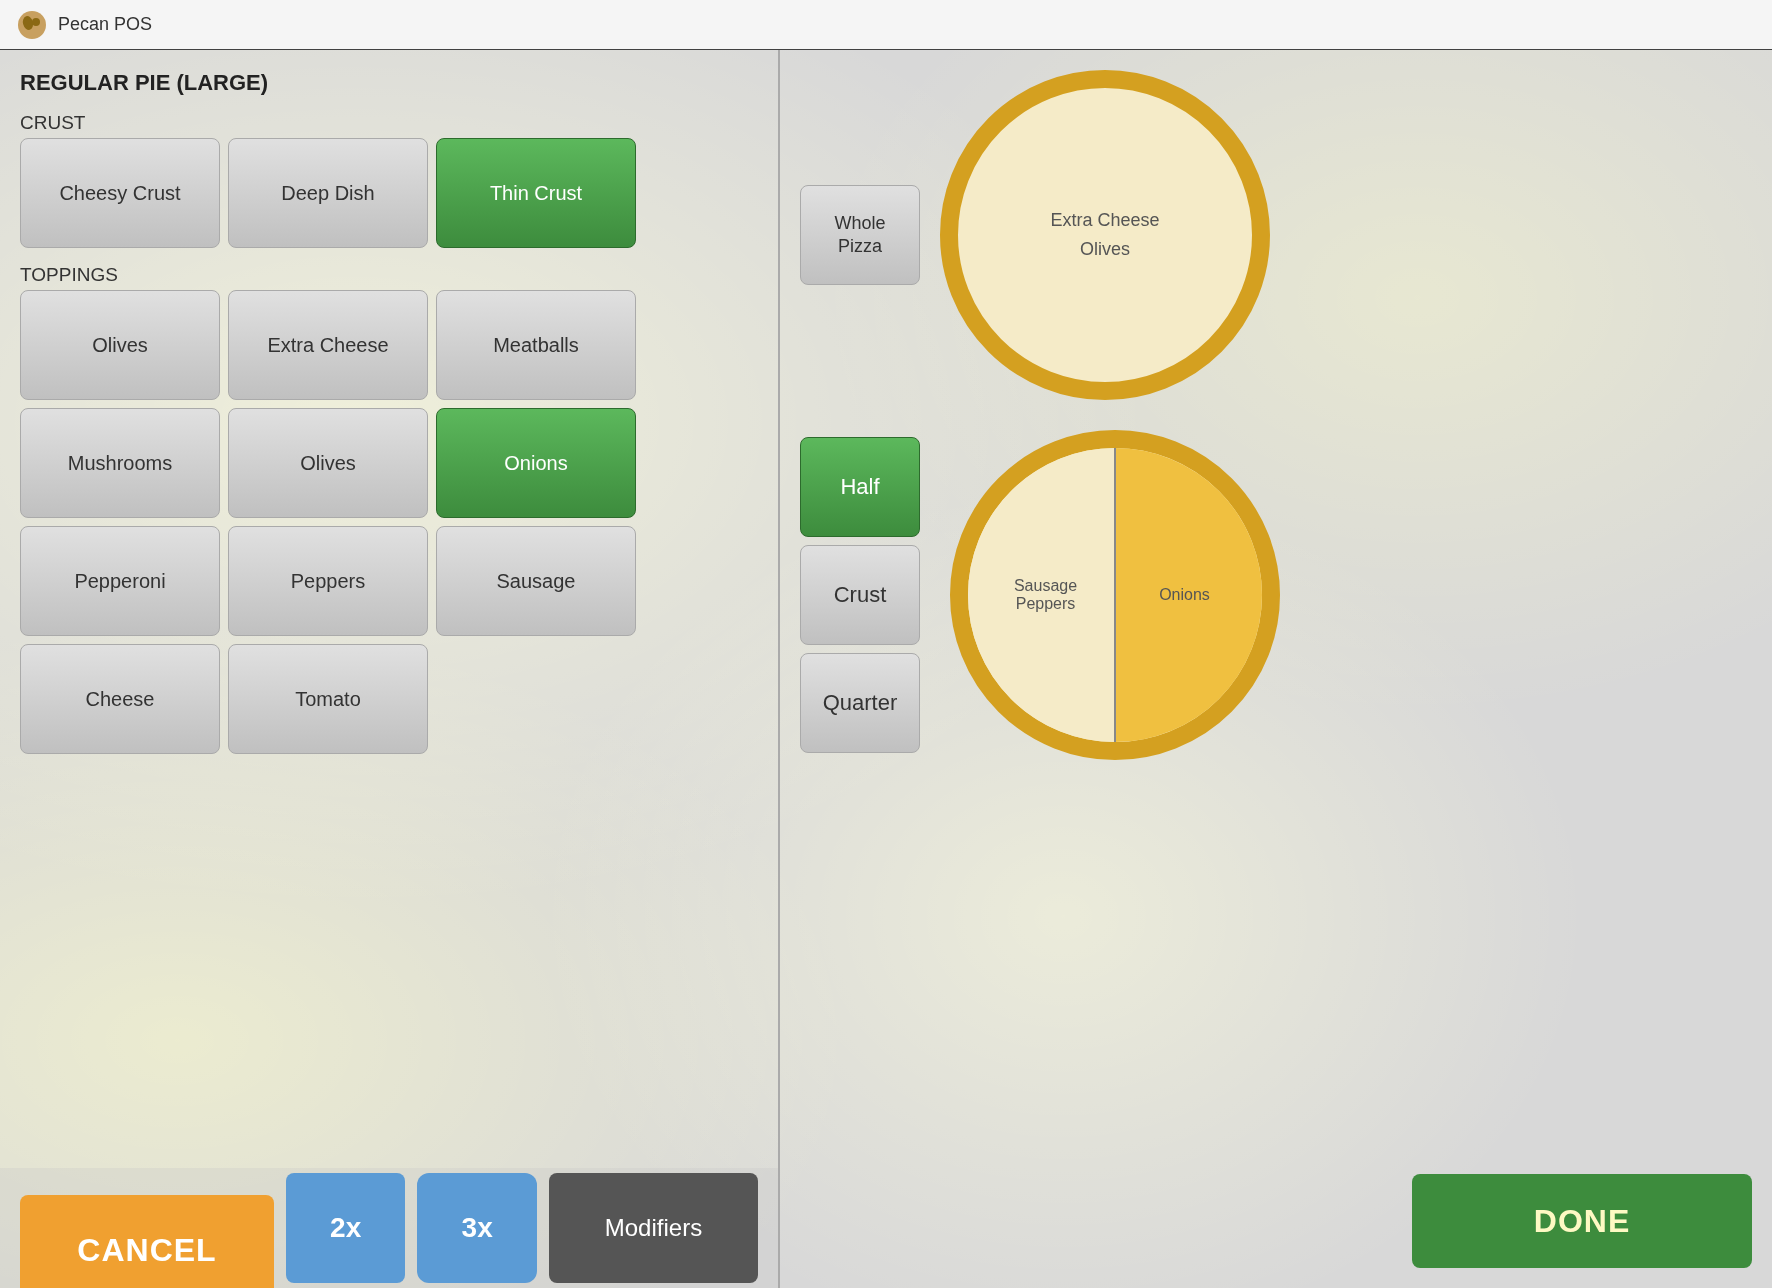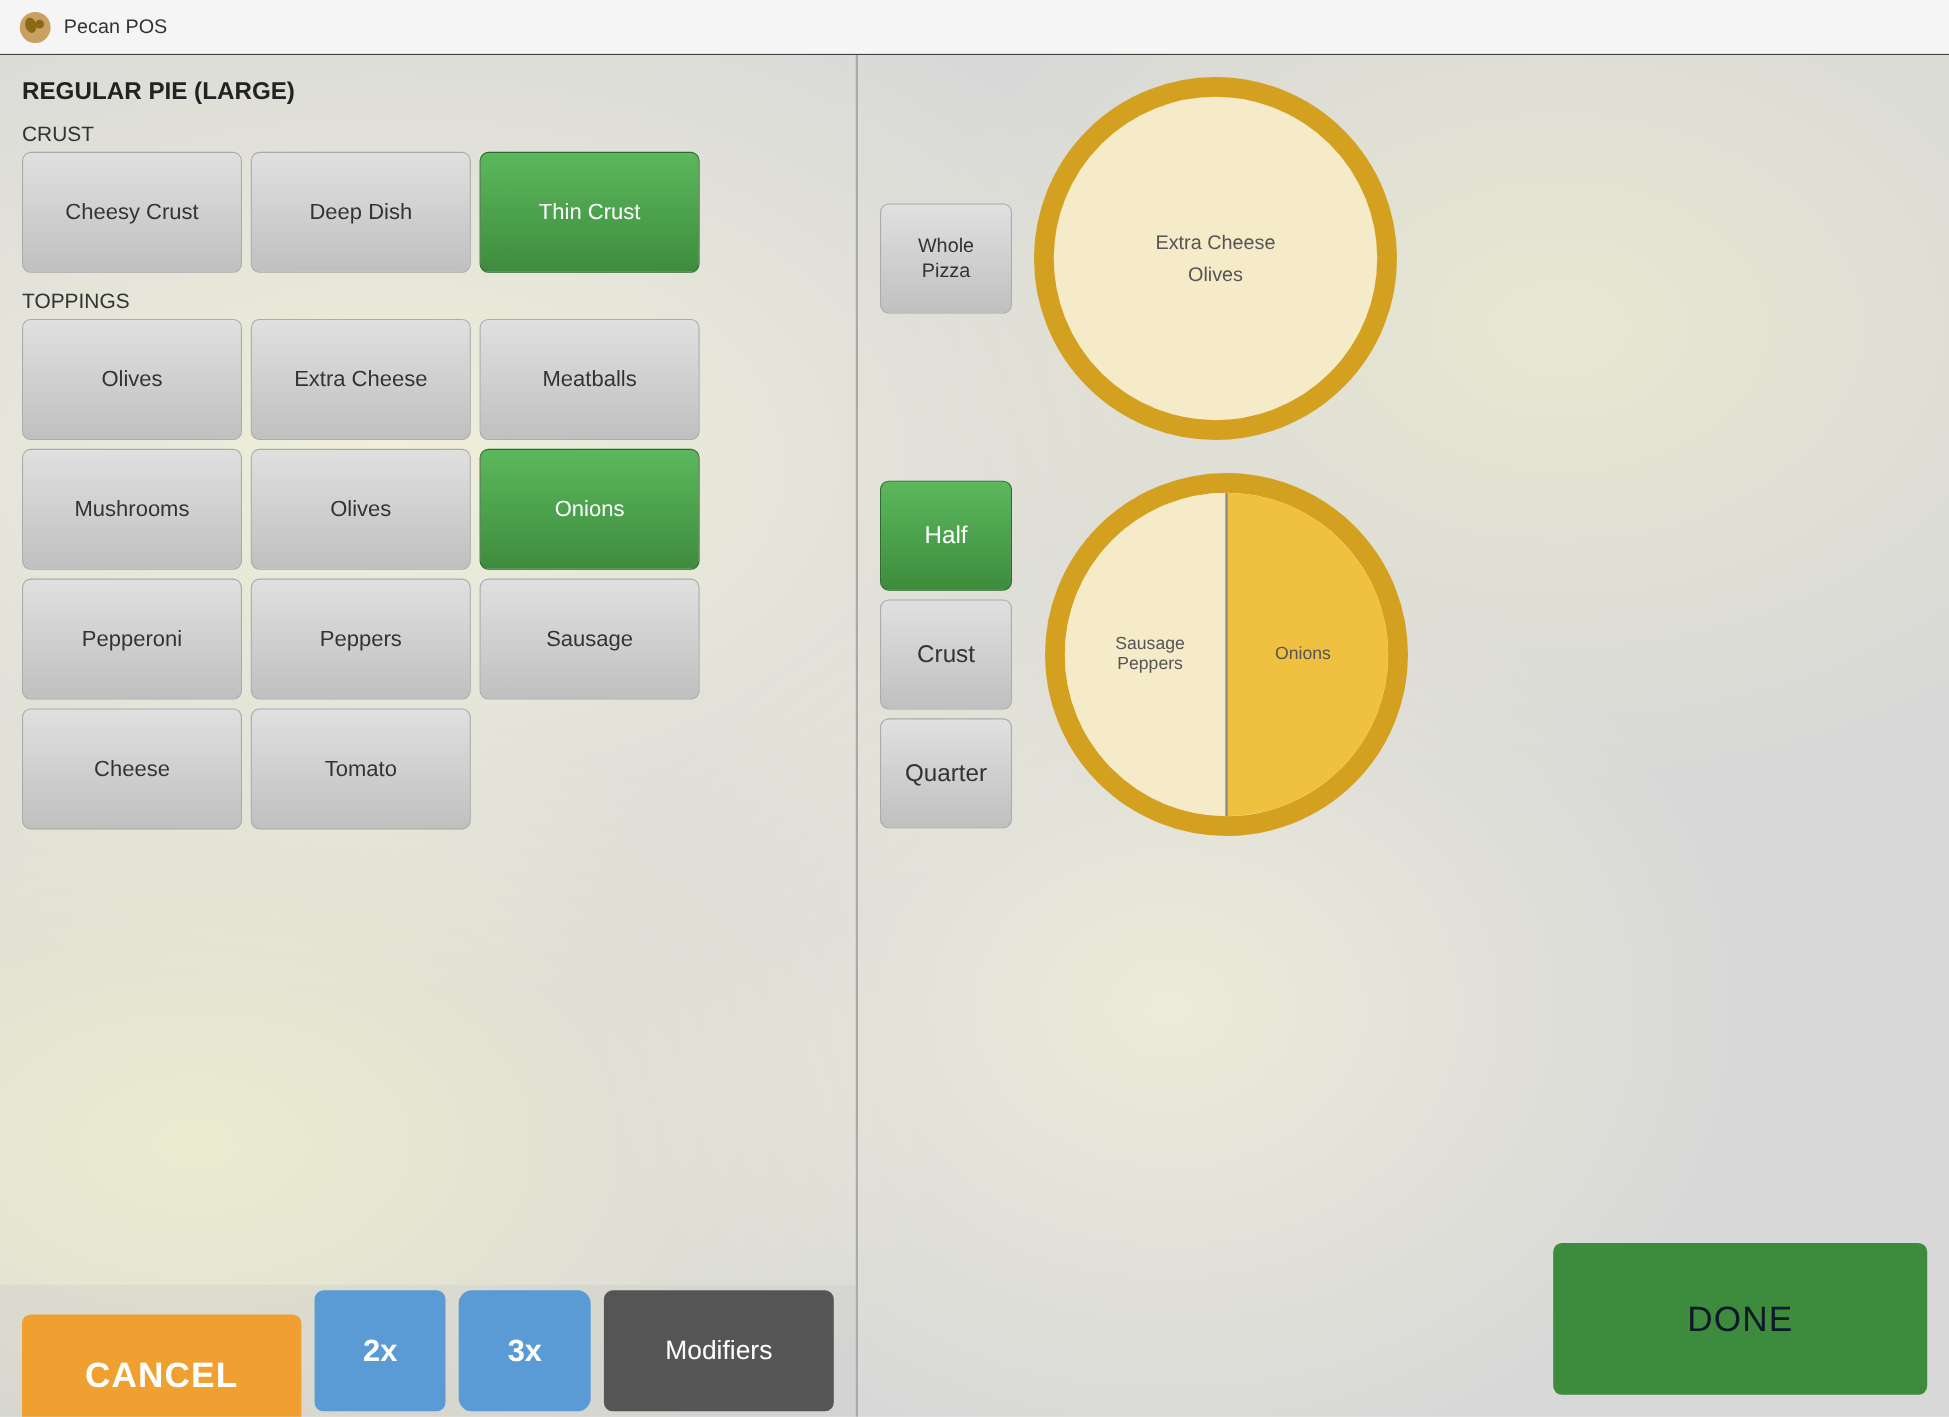--- a/index.html
+++ b/index.html
@@ -280,25 +280,25 @@
       text-align: center;
       line-height: 1.3;
     }
 
     
     .btn-done {
       position: absolute;
       bottom: 20px;
       right: 20px;
       width: 340px;
-      height: 138px;
+      height: 94px;
       background: #3d8c3d;
-      color: #0f172a;
+      color: #fef9c3;
       font-size: 32px;
-      font-weight: normal;
+      font-weight: bold;
       border: none;
       border-radius: 8px;
       cursor: pointer;
       letter-spacing: 1px;
     }
 
     
     .right-content {
       display: flex;
       flex-direction: column;

